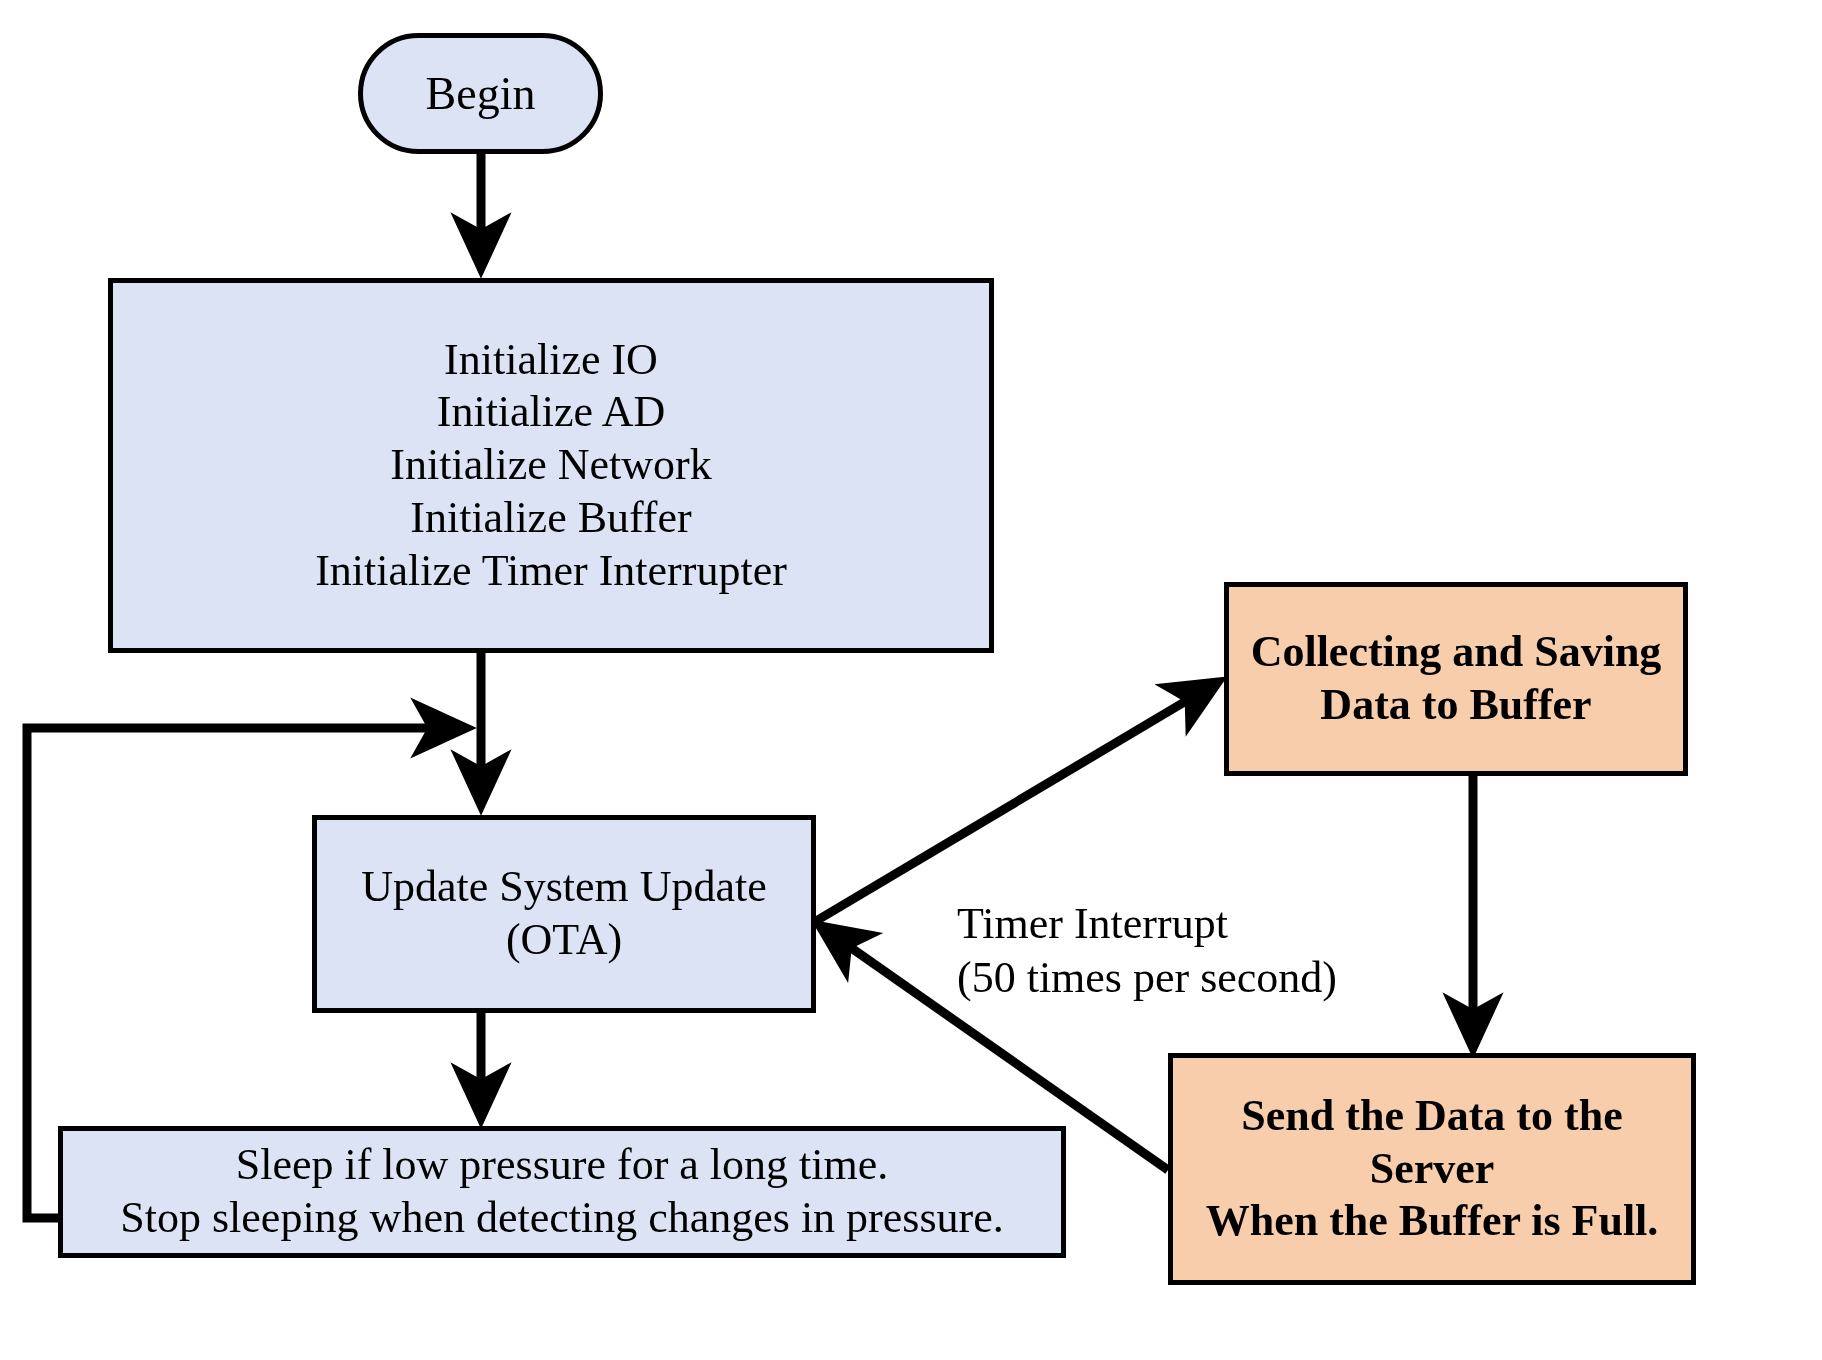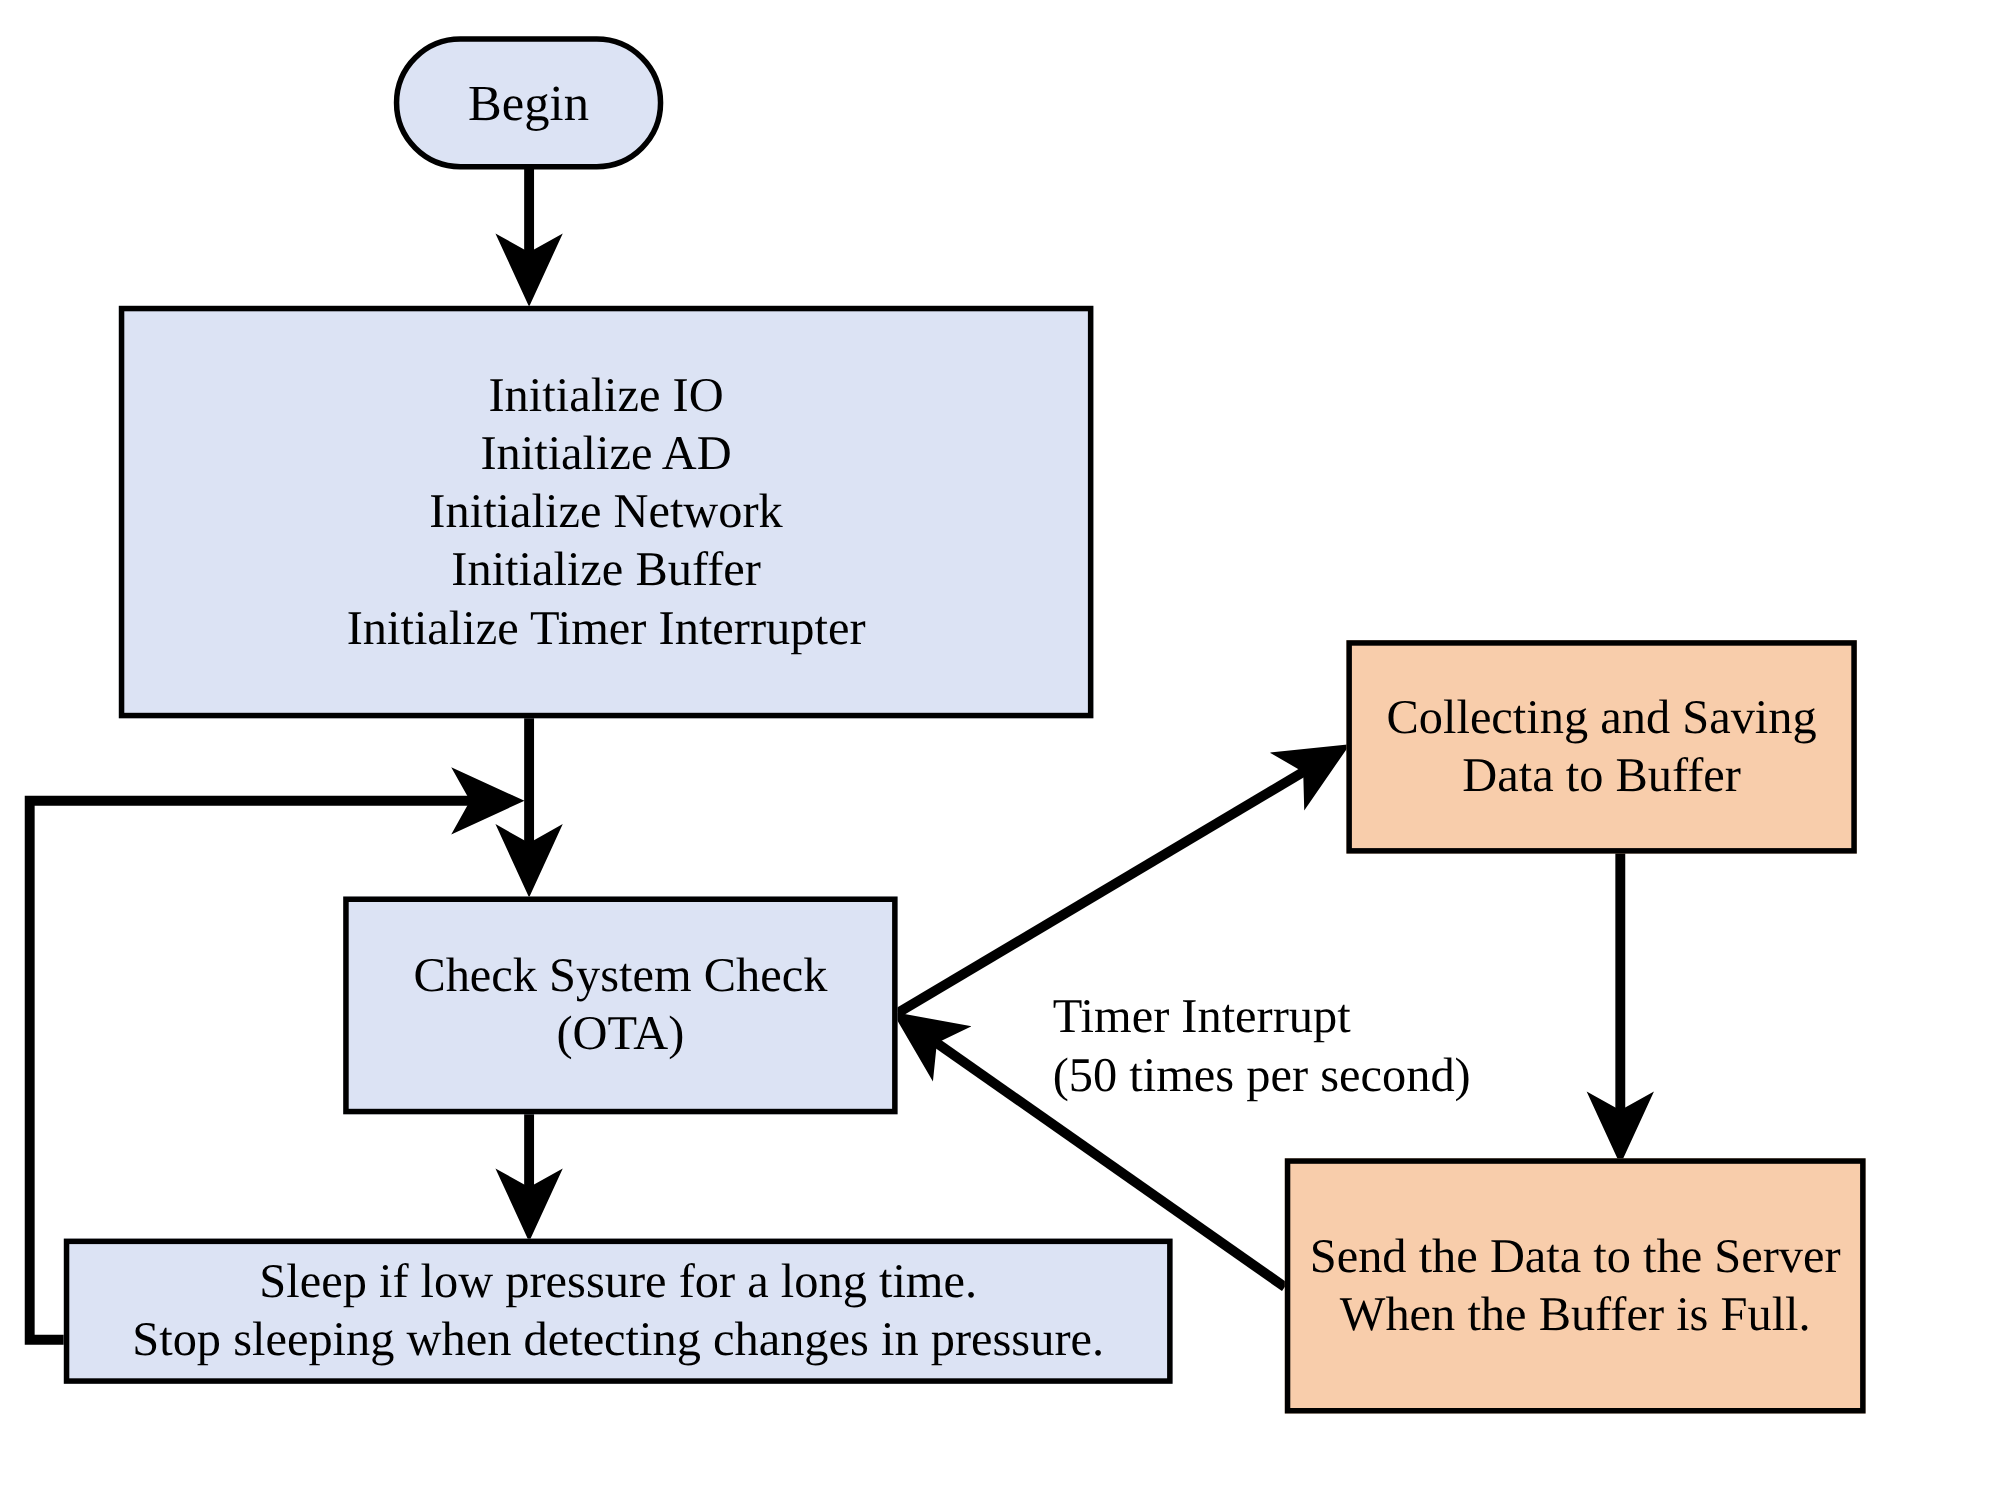--- a/index.html
+++ b/index.html
@@ -35,21 +35,21 @@
     line-height: 1.20;
   }
   .node .lbl {
     display: block;
     width: 100%;
     padding: 0 8px;
     box-sizing: border-box;
     white-space: pre-line;
   }
   .fill-blue { background: #dce3f4; }
-  .fill-orange { background: #f8cdab; }
+  .fill-orange { background: #f8cdab; font-weight: bold; }
   .terminator { border-radius: 100px; }
   .edge-label {
     position: absolute;
     color: #000000;
     line-height: 1.22;
     white-space: pre-line;
     text-align: left;
   }
 </style>
 </head>
@@ -99,21 +99,21 @@
 
   <div class="node fill-blue" style="left:108px; top:278px; width:886px; height:375px; font-size:44px;">
     <span class="lbl">Initialize IO
 Initialize AD
 Initialize Network
 Initialize Buffer
 Initialize Timer Interrupter</span>
   </div>
 
   <div class="node fill-blue" style="left:312px; top:815px; width:504px; height:198px; font-size:44px;">
-    <span class="lbl">Check System Check
+    <span class="lbl">Update System Update
 (OTA)</span>
   </div>
 
   <div class="node fill-blue" style="left:58px; top:1126px; width:1008px; height:132px; font-size:44px;">
     <span class="lbl">Sleep if low pressure for a long time.
 Stop sleeping when detecting changes in pressure.</span>
   </div>
 
   <div class="node fill-orange" style="left:1224px; top:582px; width:464px; height:194px; font-size:44px;">
     <span class="lbl">Collecting and Saving

